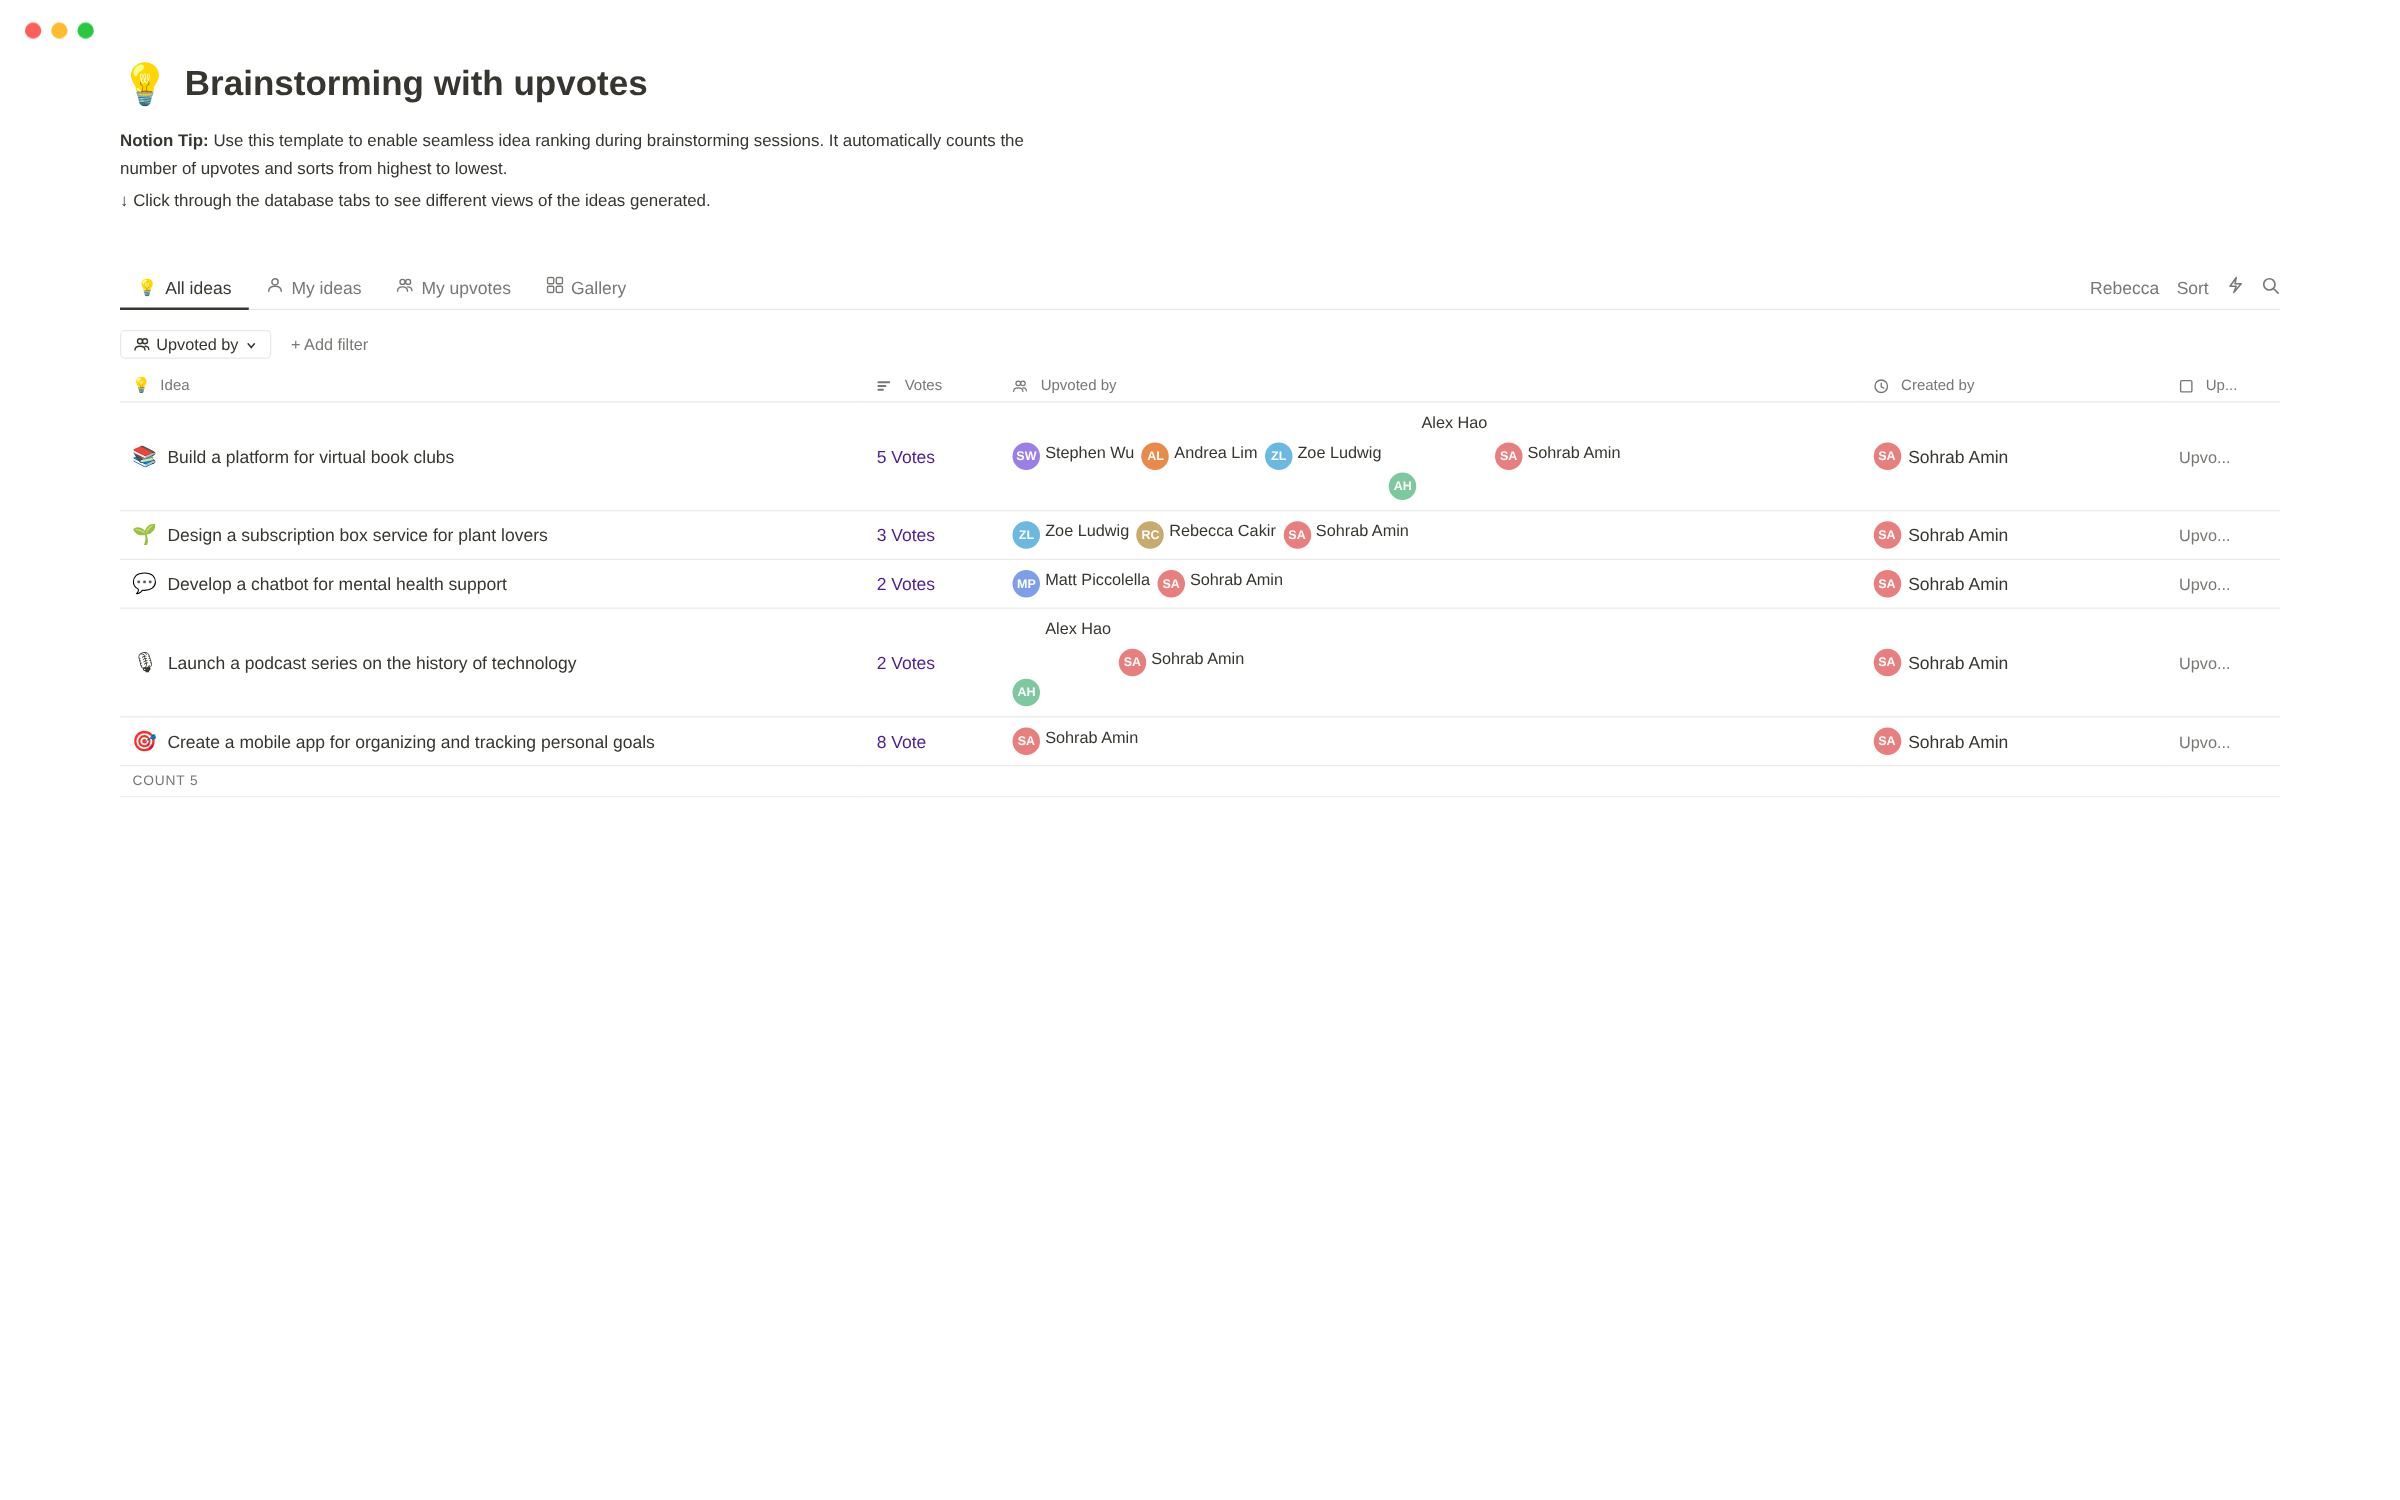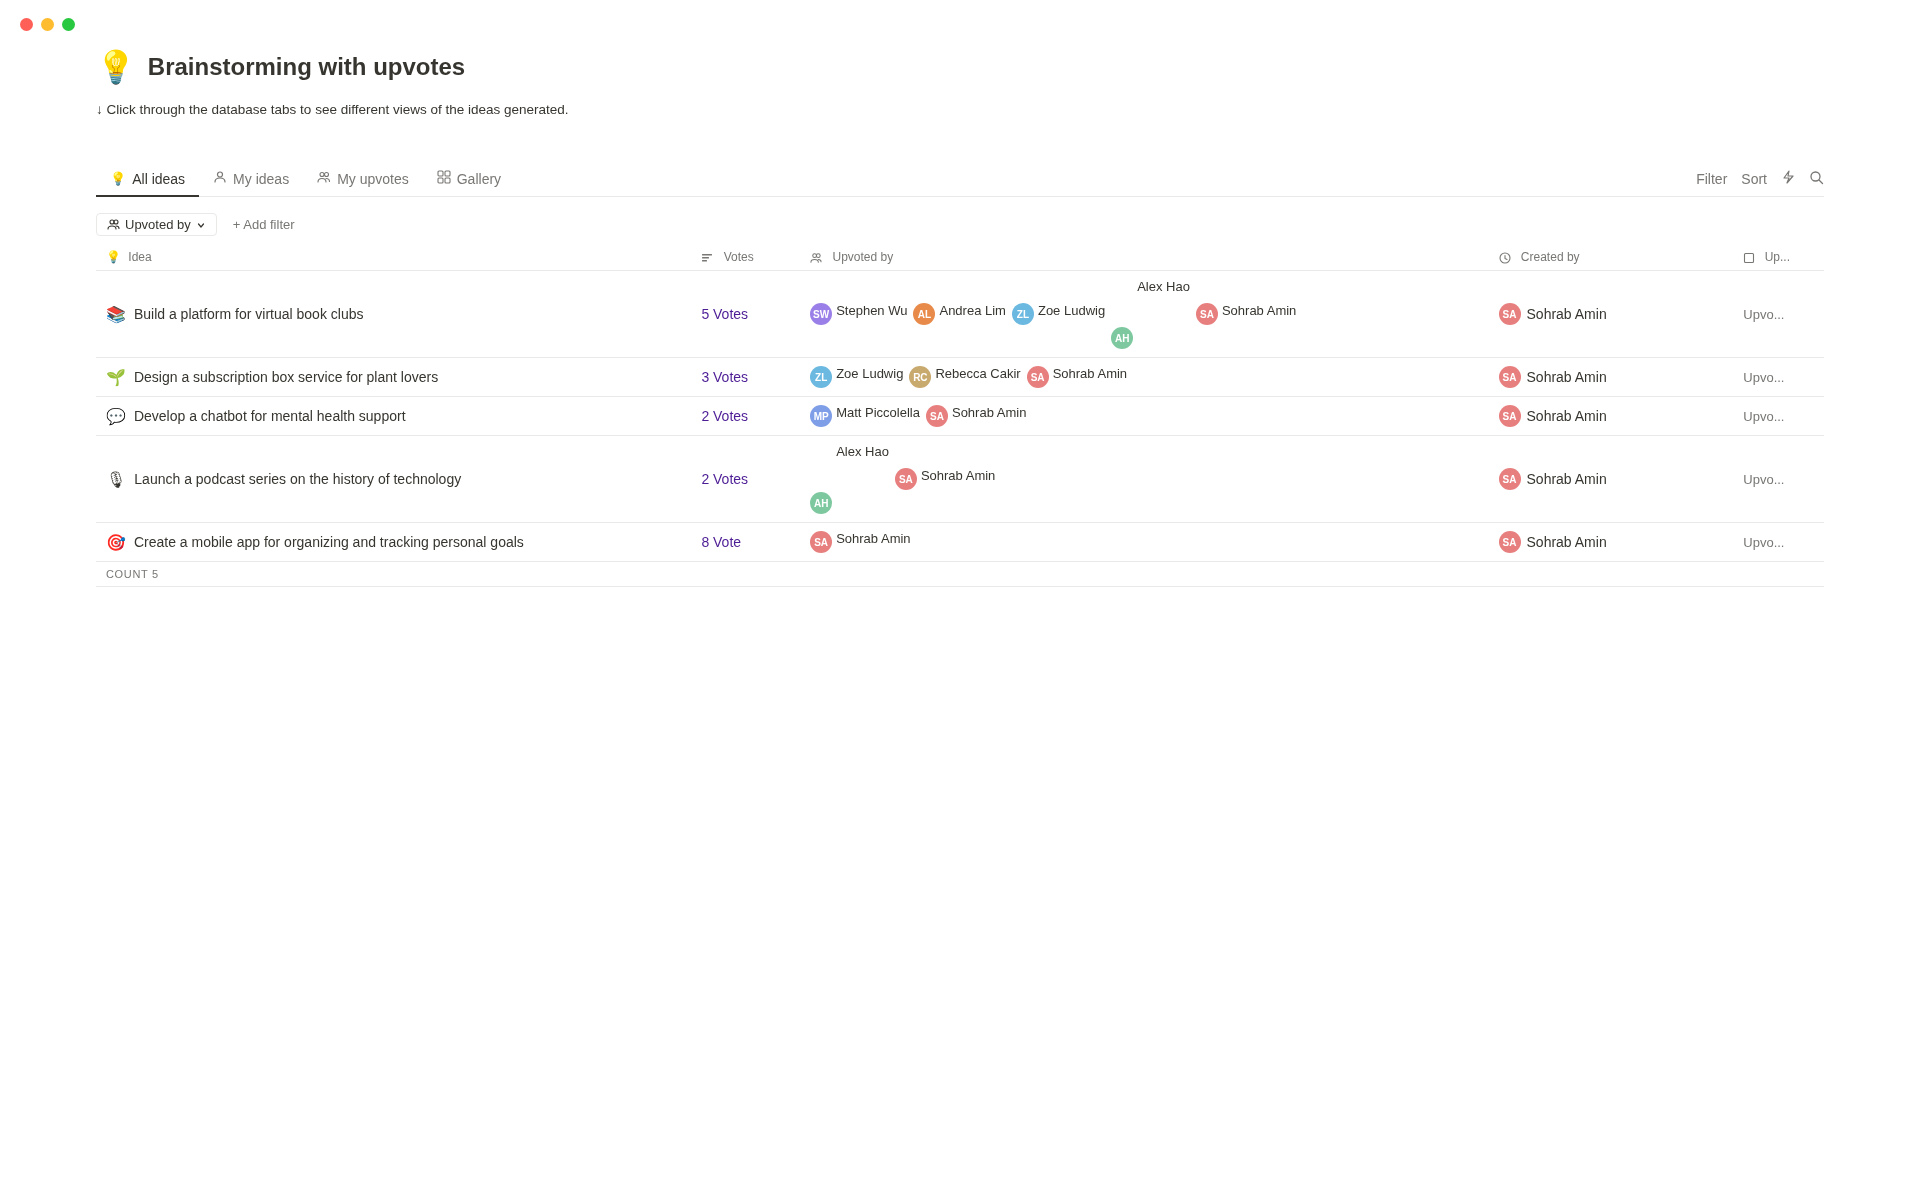--- a/index.html
+++ b/index.html
@@ -29,21 +29,21 @@
       padding: 48px 96px 48px 96px;
       max-width: 1920px;
     }
     .page-header {
       display: flex;
       align-items: center;
       gap: 12px;
       margin-bottom: 16px;
     }
     .page-title {
-      font-size: 24px;
+      font-size: 28px;
       font-weight: 700;
       color: #37352f;
     }
     .notion-tip {
       font-size: 13.5px;
       color: #37352f;
       margin-bottom: 8px;
       max-width: 760px;
       line-height: 1.6;
     }
@@ -241,20 +241,24 @@
   <div class="dot dot-green"></div>
 </div>
 
 <div class="main-content">
 
   <div class="page-header">
     <span style="font-size:32px;">💡</span>
     <h1 class="page-title">Brainstorming with upvotes</h1>
   </div>
 
+  <p class="notion-tip">
+    <strong>Notion Tip:</strong>
+    <span> Use this template to enable seamless idea ranking during brainstorming sessions. It automatically counts the number of upvotes and sorts from highest to lowest.</span>
+  </p>
 
   <p class="hint-text">↓ Click through the database tabs to see different views of the ideas generated.</p>
 
   <div class="tabs-bar">
     <div class="tabs-left">
 
       <div class="tab active">
         <span class="tab-icon">💡</span>
         <span>All ideas</span>
       </div>
@@ -289,21 +293,21 @@
             <rect x="1" y="8" width="5" height="5" rx="1" stroke="#787774" stroke-width="1.1"></rect>
             <rect x="8" y="8" width="5" height="5" rx="1" stroke="#787774" stroke-width="1.1"></rect>
           </svg>
         </span>
         <span>Gallery</span>
       </div>
 
     </div>
 
     <div class="tabs-right">
-      <span>Filter</span>
+      <span>Rebecca</span>
       <span>Sort</span>
       <span>
         <svg width="14" height="14" viewBox="0 0 14 14" fill="none" xmlns="http://www.w3.org/2000/svg">
           <path d="M8 1L3 8h5l-2 5 6-7H7l1-5z" stroke="#787774" stroke-width="1.2" stroke-linejoin="round" fill="none"></path>
         </svg>
       </span>
       <span>
         <svg width="15" height="15" viewBox="0 0 15 15" fill="none" xmlns="http://www.w3.org/2000/svg">
           <circle cx="6.5" cy="6.5" r="4.5" stroke="#787774" stroke-width="1.3"></circle>
           <line x1="10" y1="10" x2="13.5" y2="13.5" stroke="#787774" stroke-width="1.3" stroke-linecap="round"></line>

